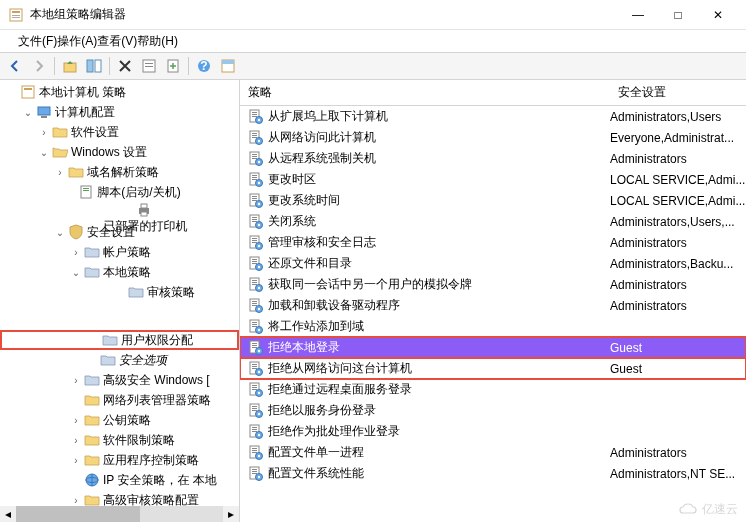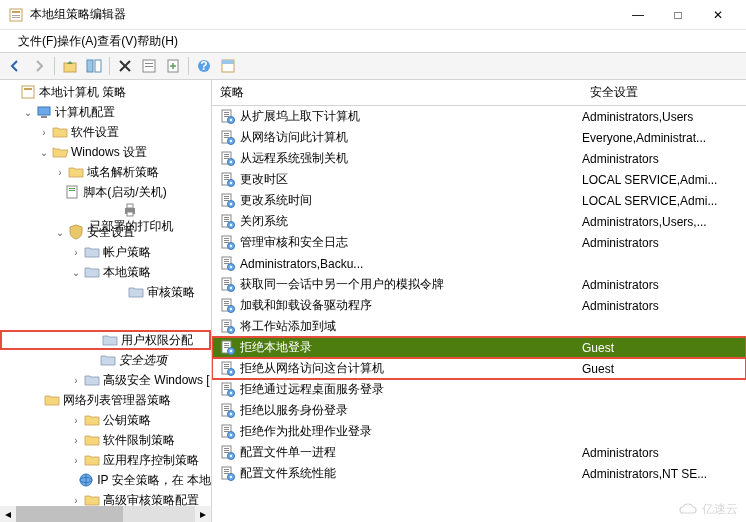--- a/index.html
+++ b/index.html
@@ -8,34 +8,34 @@
 .titlebar .icon { width: 16px; height: 16px; margin-right: 6px; }
 .titlebar .title { flex: 1; font-size: 12px; }
 .win-controls { display: flex; gap: 0; }
 .win-controls div { width: 40px; height: 24px; display: flex; align-items: center; justify-content: center; cursor: pointer; }
 .menubar { height: 22px; display: flex; align-items: center; padding: 0 18px; }
 .menubar span { cursor: pointer; }
 .toolbar { height: 28px; display: flex; align-items: center; padding: 0 4px; gap: 2px; border-bottom: 1px solid #d4d4d4; border-top: 1px solid #d4d4d4; background: #f5f5f5; }
 .toolbar .tbtn { width: 22px; height: 22px; display: flex; align-items: center; justify-content: center; cursor: pointer; border: 1px solid transparent; }
 .toolbar .sep { width: 1px; height: 18px; background: #ccc; margin: 0 2px; }
 .content { display: flex; height: calc(522px - 80px); }
-.tree-pane { width: 212px; border-right: 1px solid #d4d4d4; overflow: auto; position: relative; }
+.tree-pane { width: 240px; border-right: 1px solid #d4d4d4; overflow: auto; position: relative; }
 .tree { padding: 2px 0; }
 .tree-item { display: flex; align-items: center; height: 20px; padding-left: 4px; cursor: pointer; white-space: nowrap; }
 .exp { width: 16px; text-align: center; color: #666; font-size: 10px; }
 .tree-icon { width: 16px; height: 16px; margin-right: 3px; display: flex; align-items: center; justify-content: center; }
 .highlight-red { border: 2px solid #e74c3c; }
 .list-pane { flex: 1; display: flex; flex-direction: column; overflow: hidden; }
 .list-header { display: flex; border-bottom: 1px solid #d4d4d4; background: #fff; }
 .list-header div { padding: 4px 8px; border-right: 1px solid transparent; }
 .col-name { width: 370px; }
 .col-setting { flex: 1; }
 .list-body { flex: 1; overflow: auto; }
 .list-row { display: flex; align-items: center; height: 21px; cursor: pointer; position: relative; }
-.list-row.selected { background: #4d7c0f; color: #fff; }
+.list-row.selected { background: #8b5cf6; color: #fff; }
 .list-row.selected.red-outline { outline: 2px solid #e74c3c; outline-offset: -1px; }
 .list-row.red-outline-only { outline: 2px solid #e74c3c; outline-offset: -1px; }
 .list-row .li-icon { width: 16px; height: 16px; margin: 0 4px 0 8px; display: flex; align-items: center; justify-content: center; }
 .list-row .li-name { width: 342px; white-space: nowrap; overflow: hidden; }
 .list-row .li-setting { flex: 1; white-space: nowrap; overflow: hidden; padding-right: 6px; }
 .scrollbar-h { height: 16px; background: #f0f0f0; display: flex; align-items: center; }
 .watermark { position: absolute; right: 8px; bottom: 4px; opacity: 0.35; font-size: 14px; color: #888; display: flex; align-items: center; gap: 4px; }
 svg { display: block; }
 </style>
 </head>
@@ -252,21 +252,21 @@
         </div>
         <div class="tree-item" style="padding-left: 68px;">
           <span class="exp">›</span>
           <span class="tree-icon">
             <svg width="16" height="16" viewBox="0 0 16 16">
               <path d="M1 4 L1 13 L15 13 L15 5 L7 5 L6 4 Z" fill="#c8d8e8" stroke="#8898b8" stroke-width="0.8"></path>
             </svg>
           </span>
           <span>高级安全 Windows [</span>
         </div>
-        <div class="tree-item" style="padding-left: 28px;">
+        <div class="tree-item" style="padding-left: 68px;">
           <span class="exp"></span>
           <span class="tree-icon">
             <svg width="16" height="16" viewBox="0 0 16 16">
               <path d="M1 4 L1 13 L15 13 L15 5 L7 5 L6 4 Z" fill="#f5d67a" stroke="#c9a15a" stroke-width="0.8"></path>
             </svg>
           </span>
           <span>网络列表管理器策略</span>
         </div>
         <div class="tree-item" style="padding-left: 68px;">
           <span class="exp">›</span>
@@ -433,20 +433,21 @@
           <span class="li-icon">
             <svg width="16" height="16" viewBox="0 0 16 16">
               <rect x="2" y="1" width="9" height="12" fill="#fff" stroke="#888"></rect>
               <rect x="4" y="3" width="5" height="1" fill="#888"></rect>
               <rect x="4" y="5" width="5" height="1" fill="#888"></rect>
               <rect x="4" y="7" width="5" height="1" fill="#888"></rect>
               <circle cx="11" cy="11" r="3.5" fill="#6aa8e8" stroke="#3a78b8"></circle>
               <circle cx="11" cy="11" r="1.2" fill="#fff"></circle>
             </svg>
           </span>
+          <span class="li-name">还原文件和目录</span>
           <span class="li-setting">Administrators,Backu...</span>
         </div>
         <div class="list-row">
           <span class="li-icon">
             <svg width="16" height="16" viewBox="0 0 16 16">
               <rect x="2" y="1" width="9" height="12" fill="#fff" stroke="#888"></rect>
               <rect x="4" y="3" width="5" height="1" fill="#888"></rect>
               <rect x="4" y="5" width="5" height="1" fill="#888"></rect>
               <rect x="4" y="7" width="5" height="1" fill="#888"></rect>
               <circle cx="11" cy="11" r="3.5" fill="#6aa8e8" stroke="#3a78b8"></circle>

